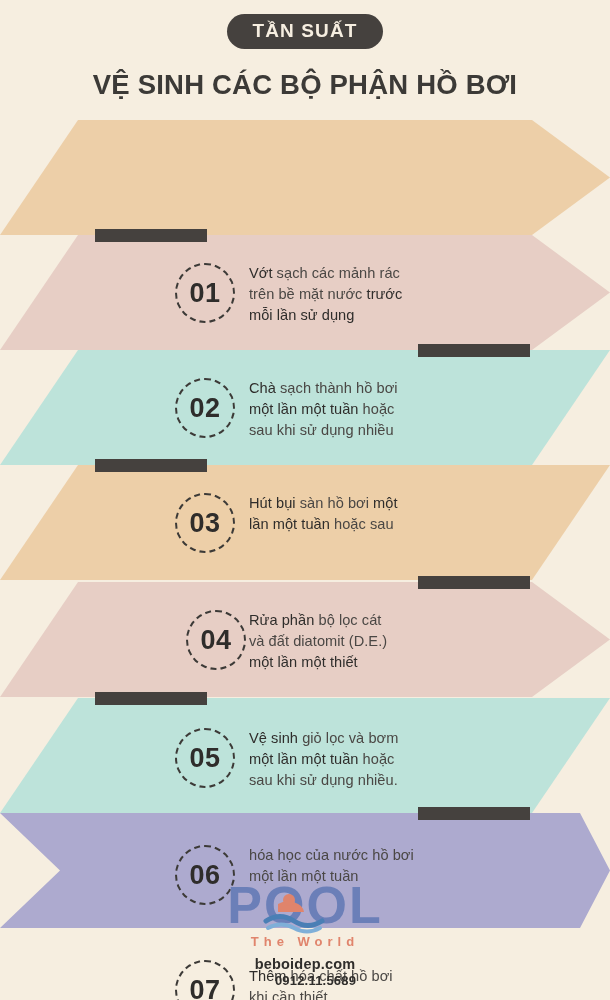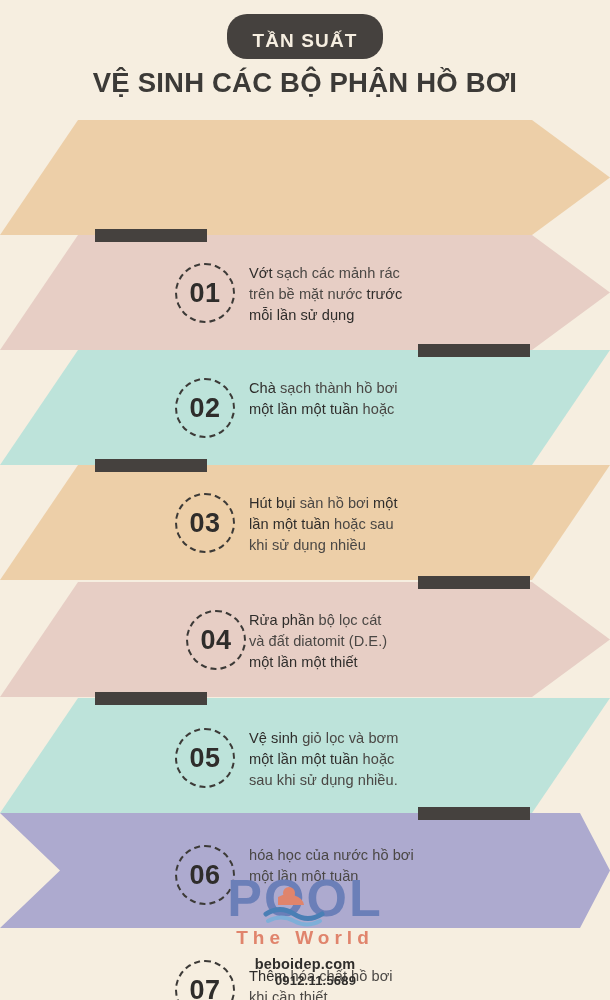--- a/index.html
+++ b/index.html
@@ -17,31 +17,31 @@
     width:610px; height:1000px;
     background:#F6EEE0;
   }
 
   
   .header { position:absolute; top:0; left:0; width:610px; text-align:center; }
 
   .badge {
     display:inline-block;
     margin-top:14px;
-    padding:16px 26px 7px;
+    padding:6px 26px 7px;
     background:#45413E;
     color:#F6EEE0;
     border-radius:20px;
     font-size:19px;
     font-weight:bold;
     letter-spacing:1.1px;
   }
 
   .main-title {
-    margin-top:8px;
+    margin-top:20px;
     color:#3C3A37;
     font-size:27.5px;
     font-weight:bold;
     letter-spacing:0.2px;
     white-space:nowrap;
   }
 
   
   .steps { position:absolute; top:120px; left:0; width:610px; height:790px; }
 
@@ -138,21 +138,21 @@
     position:relative;
     width:230px;
     height:62px;
     margin:0 auto;
   }
   .logo-wrap svg { display:block; }
 
   .logo-sub {
     margin-top:-4px;
     color:#E0846C;
-    font-size:19px;
+    font-size:13px;
     font-weight:bold;
     letter-spacing:5px;
   }
 
   .site {
     margin-top:7px;
     color:#2F2D2B;
     font-size:14.5px;
     font-weight:bold;
     letter-spacing:0.2px;
@@ -245,28 +245,28 @@
           <div><b>Vớt</b><span> sạch các mảnh rác</span></div>
           <div><span>trên bề mặt nước </span><b>trước</b></div>
           <div><b>mỗi lần sử dụng</b></div>
         </div>
       </div>
       <div class="s2" style="position: absolute; left: 0px; top: 0px; width: 610px; height: 0px;">
         <div class="num-circle">02</div>
         <div class="step-text">
           <div><b>Chà</b><span> sạch thành hồ bơi</span></div>
           <div><b>một lần một tuần</b><span> hoặc</span></div>
+          <div><span>sau khi sử dụng nhiều</span></div>
         </div>
       </div>
       <div class="s3" style="position: absolute; left: 0px; top: 0px; width: 610px; height: 0px;">
         <div class="num-circle">03</div>
         <div class="step-text">
           <div><b>Hút bụi</b><span> sàn hồ bơi </span><b>một</b></div>
           <div><b>lần một tuần</b><span> hoặc sau</span></div>
-          <div><span>khi sử dụng nhiều</span></div>
         </div>
       </div>
       <div class="s4" style="position: absolute; left: 0px; top: 0px; width: 610px; height: 0px;">
         <div class="num-circle">04</div>
         <div class="step-text">
           <div><b>Rửa phần</b><span> bộ lọc cát</span></div>
           <div><span>và đất diatomit (D.E.)</span></div>
           <div><b>một lần một thiết</b></div>
         </div>
       </div>

